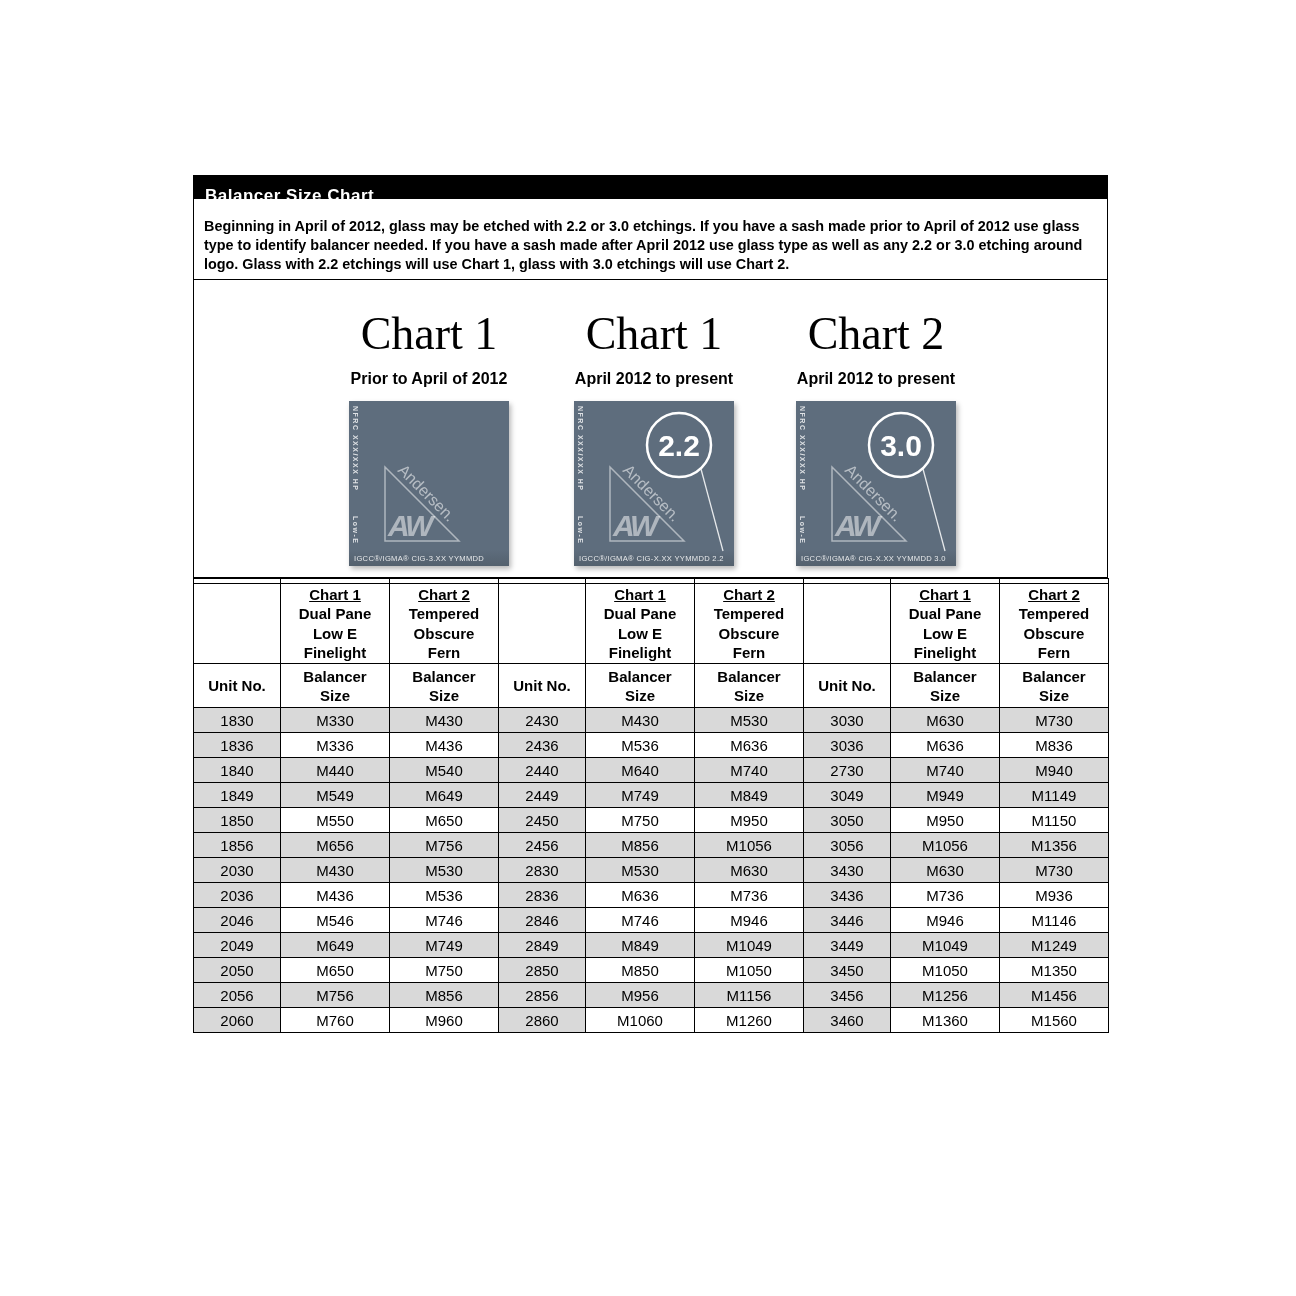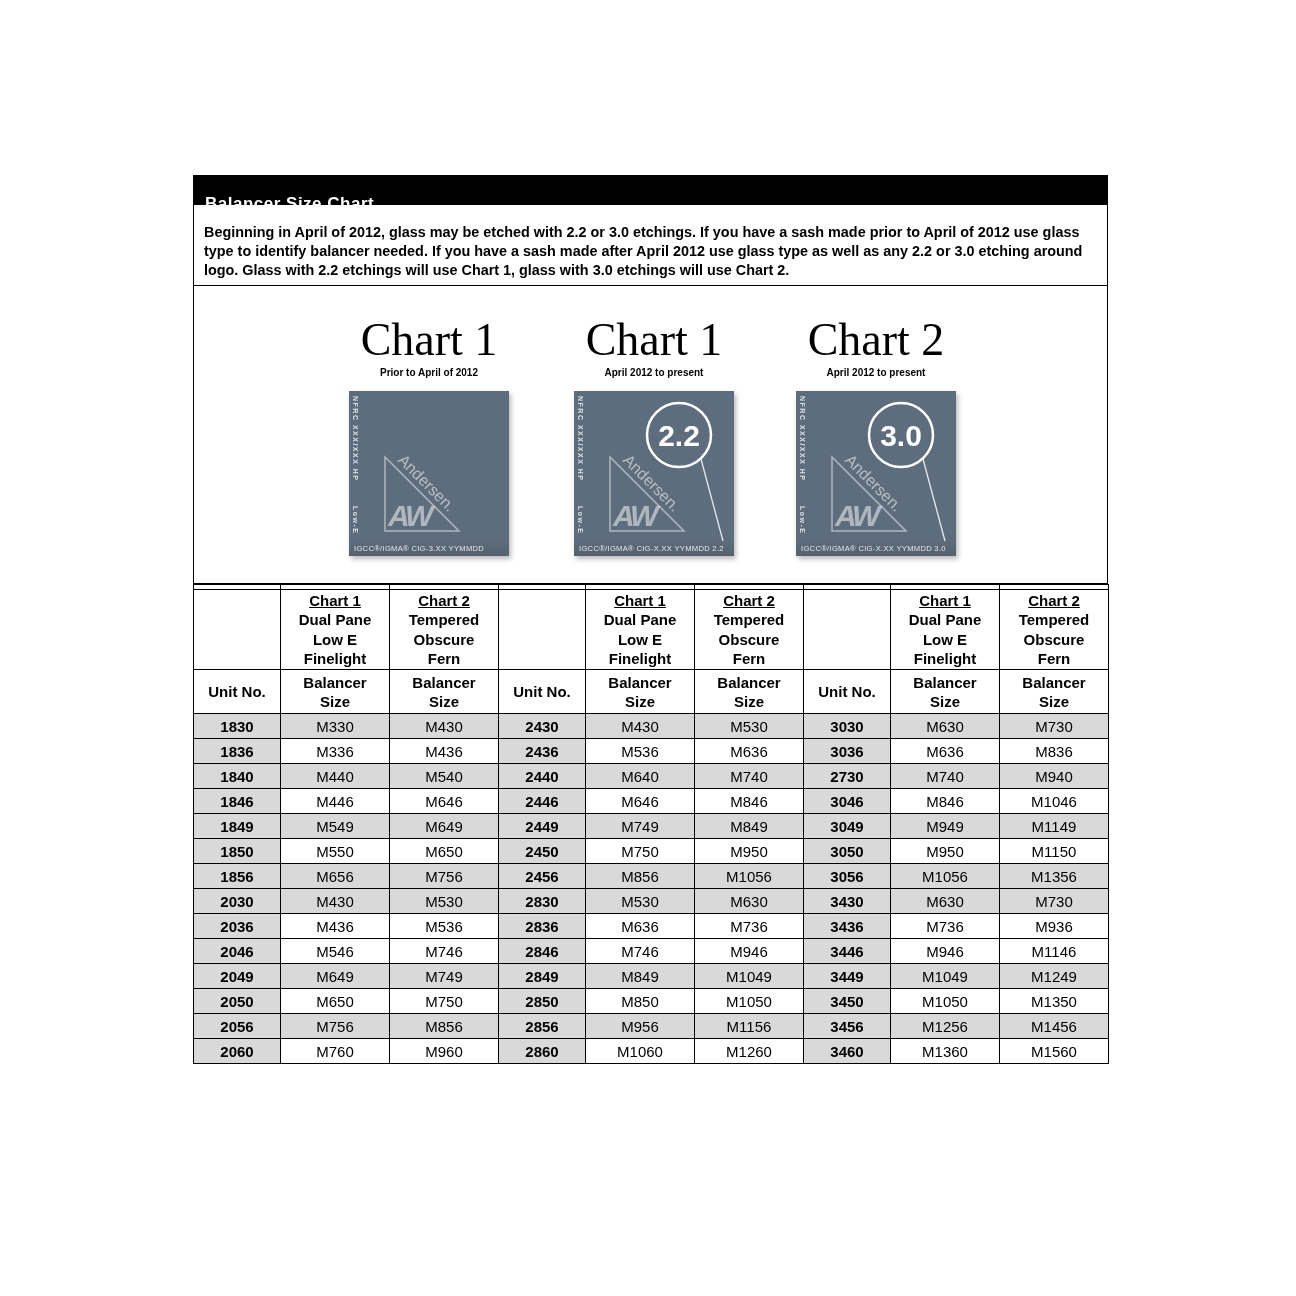--- a/index.html
+++ b/index.html
@@ -11,41 +11,41 @@
     color: #000;
     position: relative;
   }
   .doc { position: absolute; left: 193px; top: 175px; width: 915px; }
 
   
   .title-bar {
     background: #000; color: #fff;
     height: 24px; line-height: 28px;
     font-size: 17px; font-weight: bold; letter-spacing: .5px;
-    padding: 15px 12px;
+    padding: 7px 12px;
   }
 
   
   .intro {
     border: 1px solid #000; border-top: none;
     padding: 18px 10px 5px 10px;
     font-size: 14.4px; font-weight: bold; line-height: 19px;
   }
 
   
   .charts-box {
     border: 1px solid #000; border-top: none;
     height: 298px; position: relative;
   }
   .chart-col { position: absolute; top: 30px; width: 220px; text-align: center; }
   .chart-col .big {
     font-family: "Liberation Serif", serif;
     font-size: 46px; line-height: 48px; font-weight: 400;
   }
-  .chart-col .sub { font-size: 10px; font-weight: bold; margin-top: 3px; }
+  .chart-col .sub { font-size: 16px; font-weight: bold; margin-top: 12px; }
 
   .glass {
     width: 160px; height: 165px;
     margin: 13px auto 0 auto;
     background: linear-gradient(#5e6d7d 0%, #5e6d7d 90%, #54616e 100%);
     position: relative;
     box-shadow: 2px 3px 5px rgba(0,0,0,.28);
     text-align: left;
   }
   .vtext {
@@ -74,21 +74,21 @@
   .size-table { border-collapse: collapse; table-layout: fixed; width: 915px; }
   .size-table td {
     border: 1px solid #000;
     text-align: center; vertical-align: middle;
     font-size: 15px; padding: 0;
   }
   tr.spacer td { height: 5px; }
   tr.gh-row td { height: 80px; font-weight: bold; line-height: 19.5px; }
   tr.ch-row td { height: 44px; font-weight: bold; line-height: 19px; }
   tr.data td { height: 25px; }
-  td.unit { background: #d9d9d9; font-weight: bold; }
+  td.unit { background: #d9d9d9; font-weight: normal; }
   tr.odd td.val { background: #d9d9d9; }
   .und { text-decoration: underline; }
 </style>
 </head>
 <body>
 
 <div class="doc">
 
   <div class="title-bar">
     <span>Balancer Size Chart</span>
@@ -258,31 +258,20 @@
           <td class="unit">1840</td>
           <td class="val">M440</td>
           <td class="val">M540</td>
           <td class="unit">2440</td>
           <td class="val">M640</td>
           <td class="val">M740</td>
           <td class="unit">2730</td>
           <td class="val">M740</td>
           <td class="val">M940</td>
         </tr>
-        <tr class="data even">
-          <td class="unit">1846</td>
-          <td class="val">M446</td>
-          <td class="val">M646</td>
-          <td class="unit">2446</td>
-          <td class="val">M646</td>
-          <td class="val">M846</td>
-          <td class="unit">3046</td>
-          <td class="val">M846</td>
-          <td class="val">M1046</td>
-        </tr>
         <tr class="data odd">
           <td class="unit">1849</td>
           <td class="val">M549</td>
           <td class="val">M649</td>
           <td class="unit">2449</td>
           <td class="val">M749</td>
           <td class="val">M849</td>
           <td class="unit">3049</td>
           <td class="val">M949</td>
           <td class="val">M1149</td>

